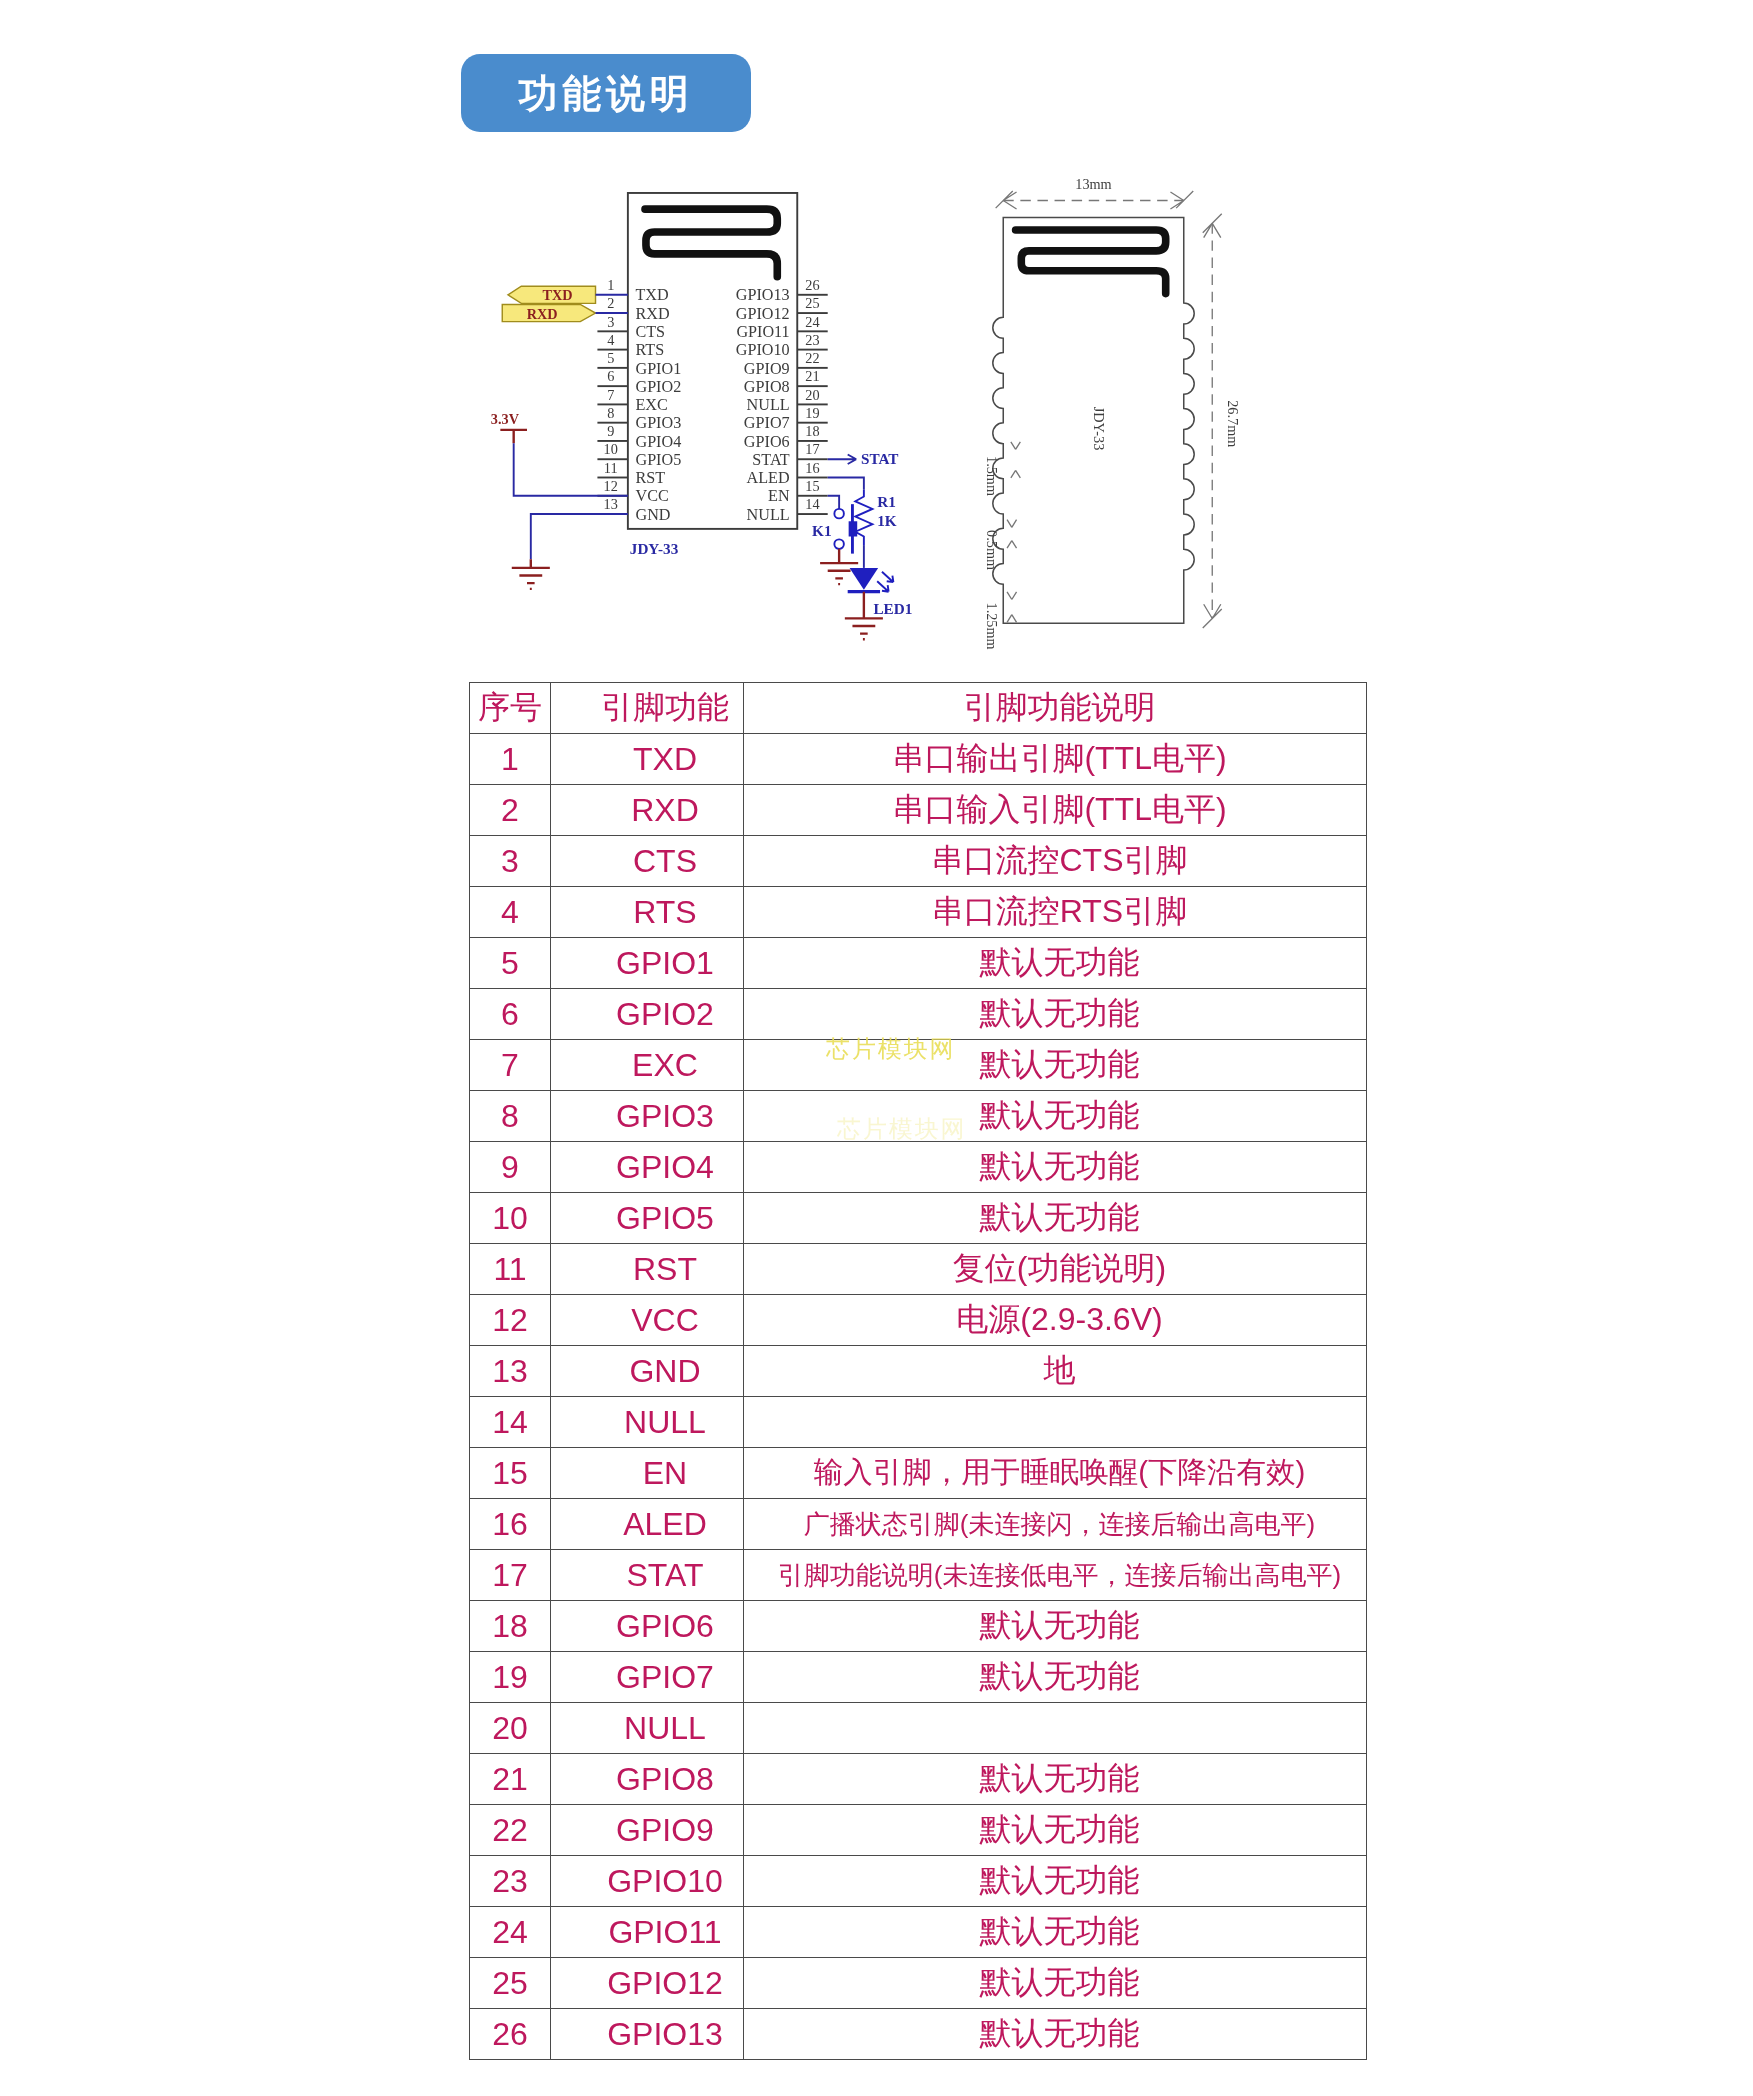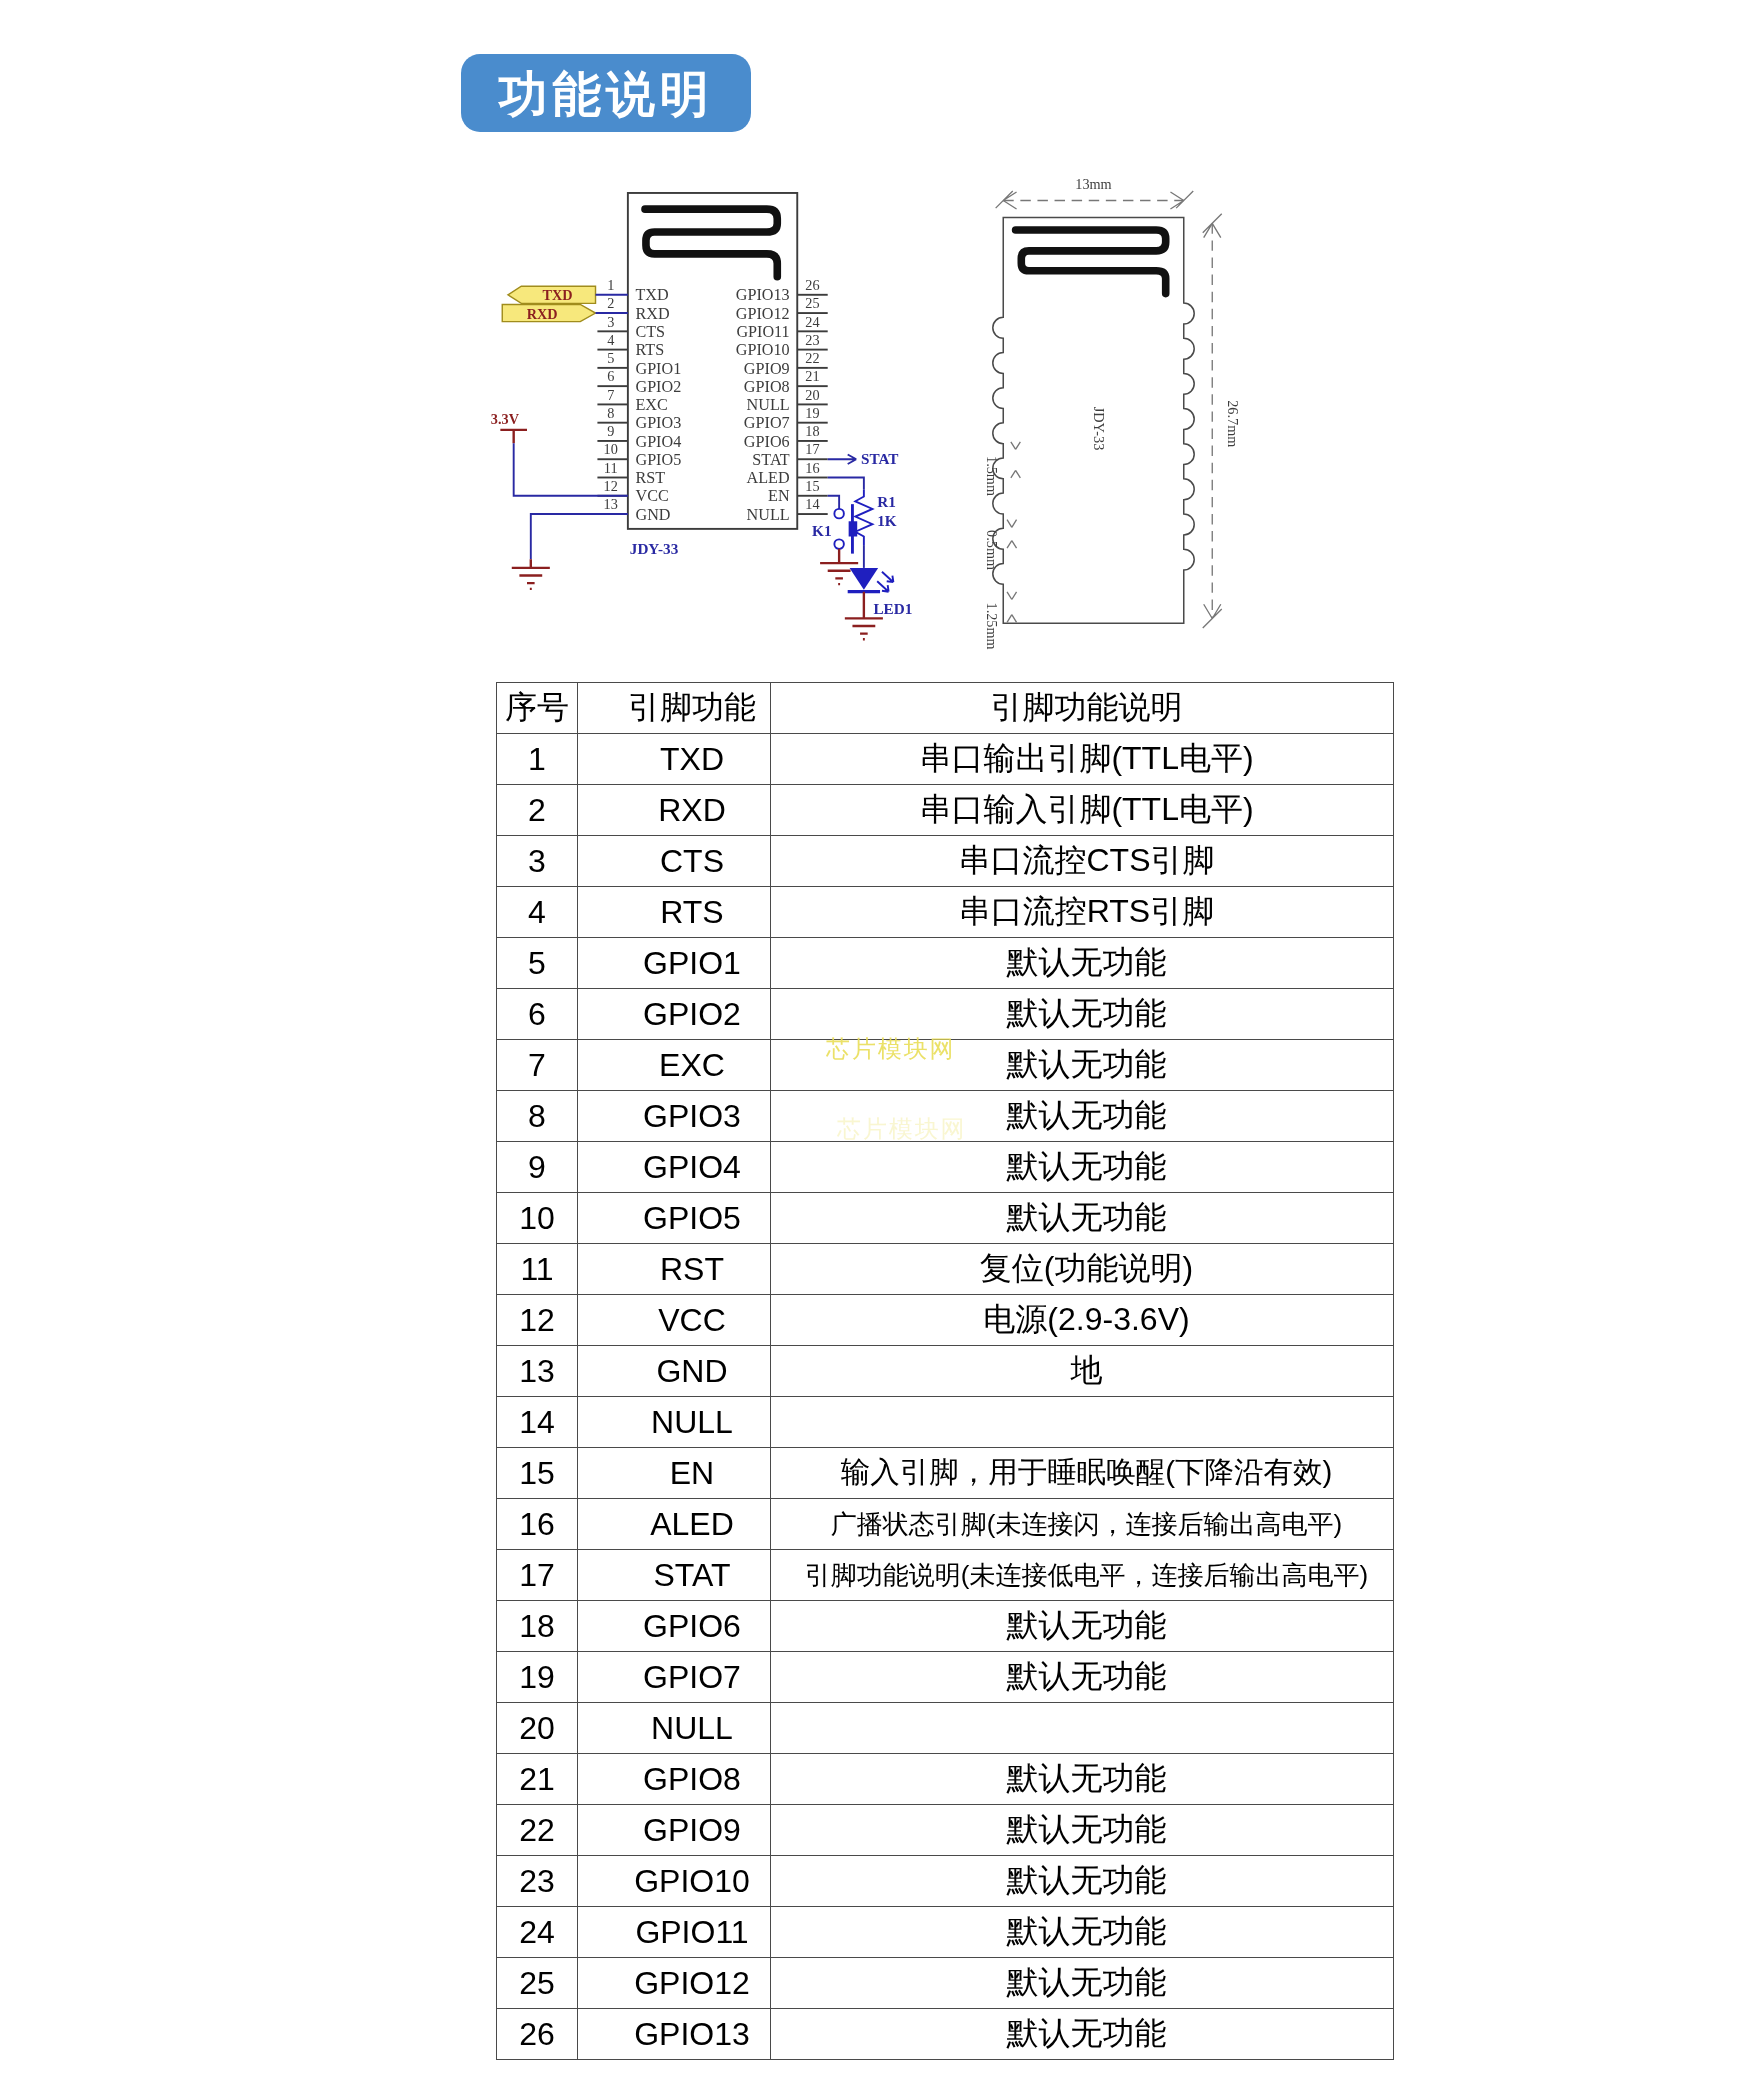--- a/index.html
+++ b/index.html
@@ -1,21 +1,21 @@
 <!DOCTYPE html>
 <html style="font-size:15px"><head>
 <meta charset="utf-8">
 <style>
   html,body{margin:0;padding:0;background:#ffffff;}
   #page{position:relative;width:1754px;height:2096px;background:#ffffff;overflow:hidden;
         font-family:"Liberation Sans",sans-serif;}
 
   
   #title-badge{position:absolute;left:461px;top:54px;width:290px;height:78px;
-    background:#4a8ccd;border-radius:19px;color:#ffffff;font-size:49px;font-weight:bold;
+    background:#4a8ccd;border-radius:19px;color:#ffffff;font-size:39px;font-weight:bold;
     letter-spacing:4.8px;text-align:center;line-height:80px;}
 
   
   #schematic-svg{position:absolute;left:409px;top:133px;width:590px;height:571px;}
   #dimension-svg{position:absolute;left:970px;top:143px;width:323px;height:533px;}
 
   .pin-stub{stroke:#3c3c3c;stroke-width:2;}
   .sch-box{fill:none;stroke:#3c3c3c;stroke-width:2;}
   .sch-label{font-family:"Liberation Serif",serif;font-size:17px;fill:#3c3c3c;}
   .sch-num{font-family:"Liberation Serif",serif;font-size:15px;fill:#3c3c3c;}
@@ -25,21 +25,21 @@
   .sch-blue-text{font-family:"Liberation Serif",serif;font-weight:bold;fill:#2929a3;font-size:16px;}
   .sch-red-text{font-family:"Liberation Serif",serif;font-weight:bold;fill:#8b1f1f;font-size:15px;}
   .antenna{fill:none;stroke:#111;stroke-width:8;stroke-linecap:round;stroke-linejoin:round;}
   .dim-line{stroke:#777;stroke-width:1.4;fill:none;}
   .dim-dash{stroke:#777;stroke-width:1.4;fill:none;stroke-dasharray:11 7;}
   .dim-text{font-family:"Liberation Serif",serif;font-size:15px;fill:#3f3f3f;}
   .mod-outline{fill:none;stroke:#4a4a4a;stroke-width:1.6;}
 
   
   #pin-table{position:absolute;left:469px;top:682px;width:844px;border-collapse:collapse;
-    table-layout:fixed;color:#000000;margin-left:27px;}
+    table-layout:fixed;color:#be185d;}
   #pin-table th,#pin-table td{border:1.9px solid #4a4a4a;height:48px;font-size:32px;
     font-weight:normal;overflow:hidden;white-space:nowrap;}
   #pin-table .c0{width:78px;text-align:center;}
   #pin-table .c1{width:154px;text-align:center;padding-left:37px;}
   #pin-table .c2{width:612px;text-align:center;padding:0 0 0 9.5px;}
   #pin-table td.desc-sm{font-size:29.5px;}
   #pin-table td.desc-xs{font-size:26px;}
 
   
   .watermark{position:absolute;font-size:24px;color:rgba(233,222,88,0.9);

